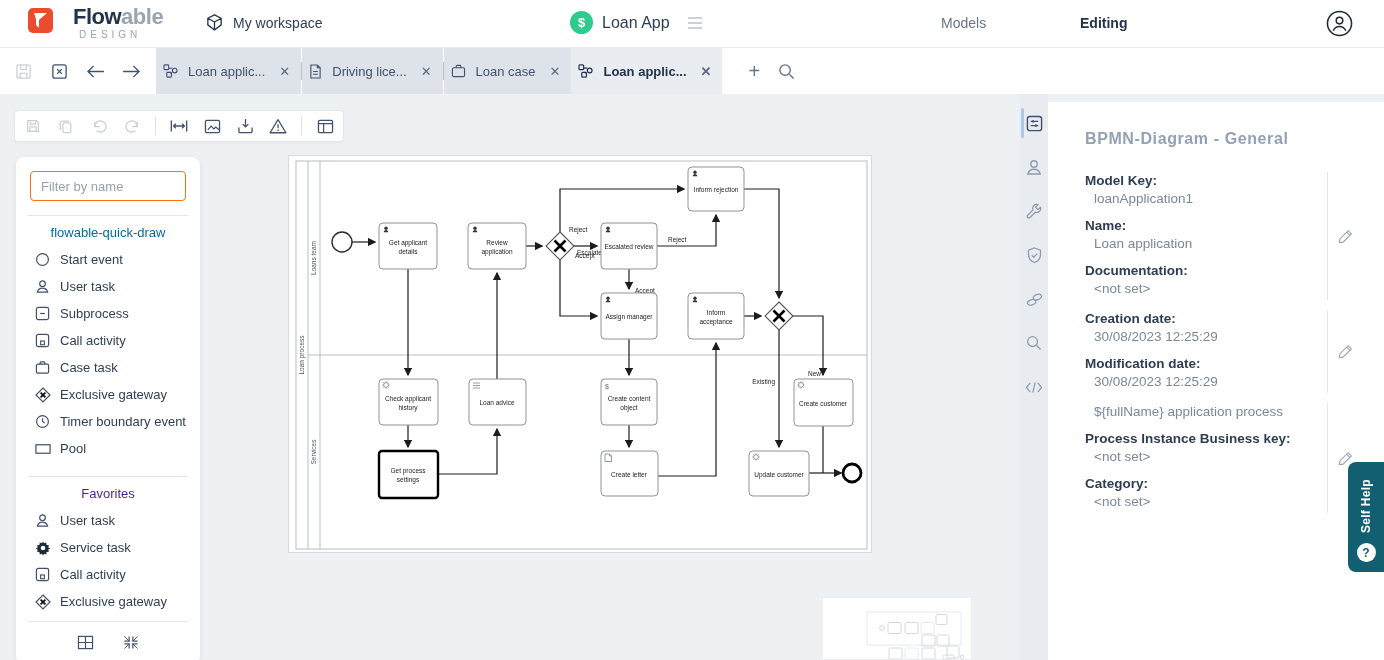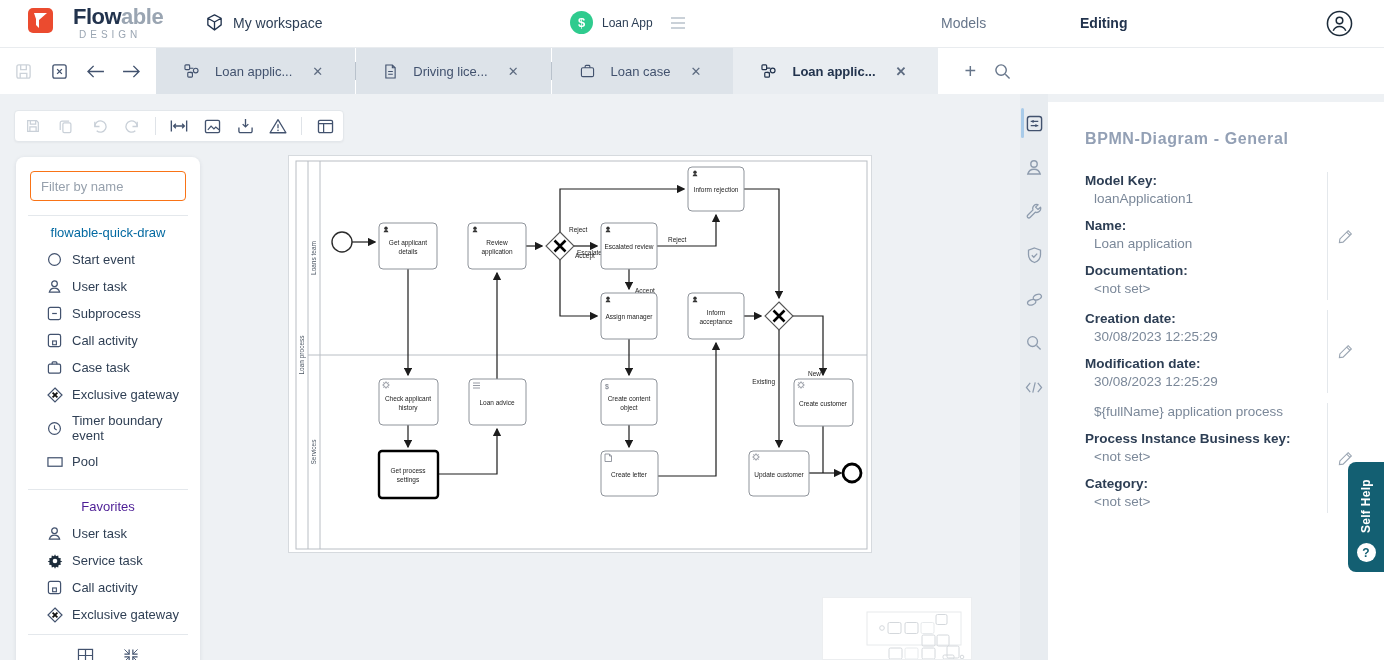--- a/index.html
+++ b/index.html
@@ -12,54 +12,54 @@
   .brand-icon { width:25px; height:25px; background:#eb4b2f; border-radius:5px; position:relative; margin-top:2px; }
   .brand-icon svg { position:absolute; inset:0; }
   .brand-text { margin-left:20px; line-height:1; }
   .brand-name { font-size:22px; font-weight:bold; letter-spacing:-0.5px; }
   .brand-name .bold { color:#22334d; }
   .brand-name .light { color:#9aa5b2; font-weight:bold; }
   .brand-sub { font-size:10px; letter-spacing:4px; color:#9aa5b2; margin:2px 0 0 6px; }
   .workspace { position:absolute; left:205px; top:13px; display:flex; align-items:center; gap:9px; font-size:14px; color:#2c3e55; cursor:pointer; }
   .app-switch { position:absolute; left:570px; top:11px; display:flex; align-items:center; gap:9px; }
   .app-badge { width:23px; height:23px; border-radius:50%; background:#2fcb8e; color:#fff; font-size:13px; font-weight:bold; display:flex; align-items:center; justify-content:center; }
-  .app-name { font-size:12px; color:#2c3e55; }
+  .app-name { font-size:16px; color:#2c3e55; }
   .burger { margin-left:8px; color:#b9c2cc; }
   .topnav { position:absolute; top:15px; right:0; left:0; pointer-events:none; }
   .nav-models { position:absolute; left:941px; font-size:14px; color:#66758a; pointer-events:auto; cursor:pointer; }
   .nav-editing { position:absolute; left:1060px; font-size:14px; font-weight:bold; color:#22334d; pointer-events:auto; cursor:pointer;margin-left:20px; }
   .avatar { position:absolute; right:31px; top:10px; width:27px; height:27px; cursor:pointer; }
 
   
   .tabbar { position:relative; height:46px; background:#fff; display:flex; align-items:stretch; }
   .tab-tools { display:flex; align-items:center; gap:14px; padding:0 14px 0 12px; }
   .tool-btn { width:22px; height:22px; display:flex; align-items:center; justify-content:center; cursor:pointer; }
   .tabs-wrap { display:flex; align-items:stretch; }
-  .tab { display:flex; align-items:center; gap:16px; padding:0 28px; font-size:13px; color:#42526e; cursor:pointer; background:#dde3e9; }
+  .tab { display:flex; align-items:center; gap:10px; padding:0 7px; font-size:13px; color:#42526e; cursor:pointer; background:#dde3e9; }
   .tab .x { color:#5d6b80; font-size:13px; padding:2px 4px; }
   .tab-sep { width:1px; background:#b9c2cc; margin:14px 0; }
   .tab.active { background:#e9edf1; font-weight:bold; color:#22334d; }
   .tab-extra { display:flex; align-items:center; gap:18px; padding-left:26px; color:#66758a; }
   .tab-extra .plus { font-size:20px; font-weight:300; cursor:pointer; }
 
   
   .main { position:relative; height:566px; background:#eef1f4; }
 
   .float-toolbar { position:absolute; left:14px; top:16px; height:32px; background:#fff; border:1px solid #e3e7eb; border-radius:4px; display:flex; align-items:center; padding:0 8px; gap:13px; box-shadow:0 1px 2px rgba(0,0,0,.04); }
   .float-toolbar .sep { width:1px; height:18px; background:#dfe3e8; }
   .ticon { width:20px; height:20px; display:flex; align-items:center; justify-content:center; cursor:pointer; }
 
   .palette { position:absolute; left:16px; top:63px; width:184px; background:#fff; border-radius:8px; box-shadow:0 1px 4px rgba(30,40,60,.10); padding:14px 0 0; }
   .filter-box { margin:0 14px; }
   .filter-box input { width:100%; height:30px; border:1px solid #f97316; border-radius:4px; padding:0 10px; font-size:13px; color:#2c3e55; outline:none; font-family:inherit; }
   .filter-box input::placeholder { color:#97a1ad; }
   .pal-div { height:1px; background:#e4e8ec; margin:14px 12px 0; }
   .pal-title { text-align:center; font-size:13px; color:#0369a1; padding:9px 0 4px; }
   .pal-title.fav { color:#4c1d95; }
-  .pal-list { list-style:none; padding:2px 12px 0; }
+  .pal-list { list-style:none; padding:2px 0 0; }
   .pal-item { display:flex; align-items:center; gap:9px; padding:5px 0 5px 18px; font-size:13px; color:#2f3f54; cursor:pointer; }
   .pal-ico { width:17px; height:17px; display:flex; align-items:center; justify-content:center; flex:none; }
   .pal-bottom { display:flex; justify-content:center; gap:26px; padding:10px 0 12px; }
   .pal-bottom .ticon { color:#42526e; }
 
   
   .canvas-panel { position:absolute; left:288px; top:61px; width:584px; height:398px; background:#fff; border:1px solid #d6dade; }
   .minimap { position:absolute; left:822px; top:503px; width:150px; height:63px; background:#fff; border:1px solid #eceef0; cursor:pointer; }
 
   

